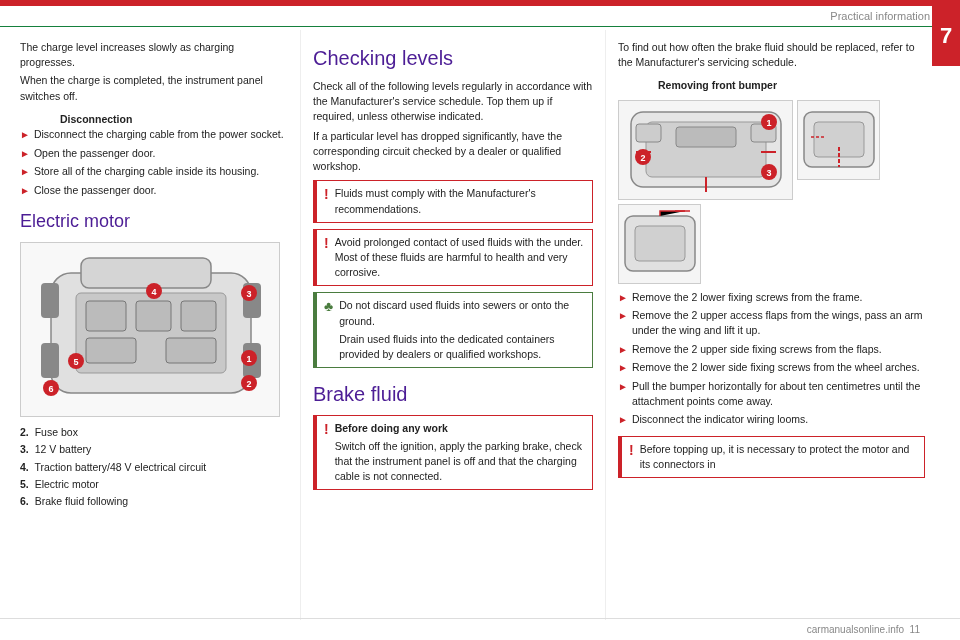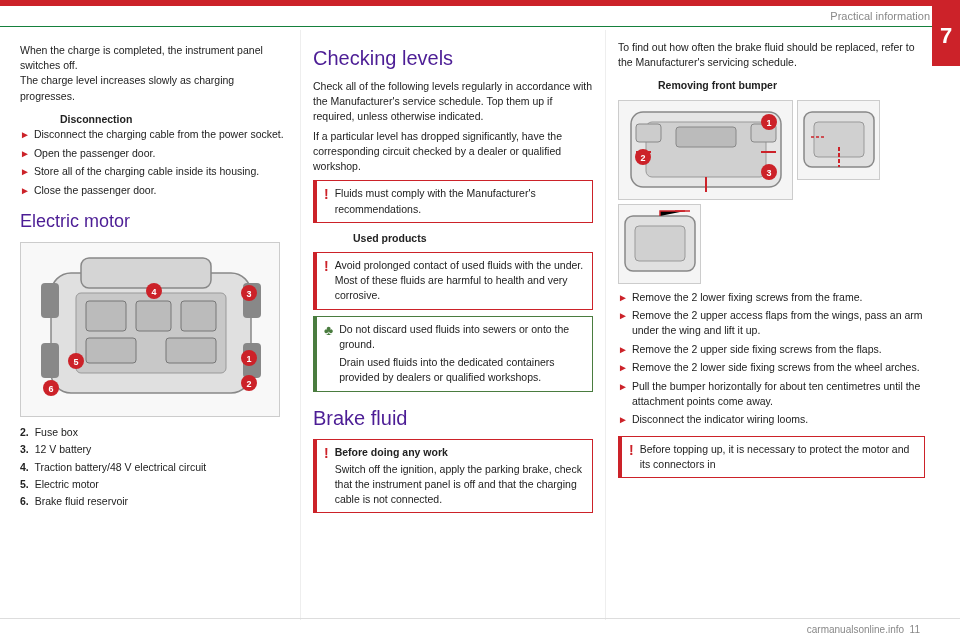--- a/index.html
+++ b/index.html
@@ -222,22 +222,22 @@
 
 <div class="header">
   <span class="header-title">Practical information</span>
 </div>
 
 <div class="page-number-badge">7</div>
 
 <div class="content">
 
   <div class="col-left">
+    <p>The charge level increases slowly as charging progresses.</p>
     <p style="margin-top:3px;">When the charge is completed, the instrument panel switches off.</p>
-    <p>The charge level increases slowly as charging progresses.</p>
 
     <p class="bold-label" style="margin-top:8px;">Disconnection</p>
 
     <div class="bullet-item">
       <span class="bullet-arrow">►</span>
       <span>Disconnect the charging cable from the power socket.</span>
     </div>
     <div class="bullet-item">
       <span class="bullet-arrow">►</span>
       <span>Open the passenger door.</span>
@@ -305,37 +305,36 @@
       <li>
         <span class="part-num">4.</span>
         <span>Traction battery/48 V electrical circuit</span>
       </li>
       <li>
         <span class="part-num">5.</span>
         <span>Electric motor</span>
       </li>
       <li>
         <span class="part-num">6.</span>
-        <span>Brake fluid reservoir</span>
+        <span>Brake fluid following</span>
       </li>
     </ol>
   </div>
 
   <div class="col-mid">
     <h2 class="section-title">Checking levels</h2>
 
     <p>Check all of the following levels regularly in accordance with the Manufacturer's service schedule. Top them up if required, unless otherwise indicated.</p>
     <p style="margin-top:4px;">If a particular level has dropped significantly, have the corresponding circuit checked by a dealer or qualified workshop.</p>
 
     <div class="warning-box">
       <span class="warning-icon">!</span>
       <span>Fluids must comply with the Manufacturer's recommendations.</span>
     </div>
 
-    <p class="bold-label" style="margin-top:8px;">Used products</p>
 
     <div class="warning-box">
       <span class="warning-icon">!</span>
       <div>
         <div>Avoid prolonged contact of used fluids with the under.</div>
         <div>Most of these fluids are harmful to health and very corrosive.</div>
       </div>
     </div>
 
     <div class="note-box">

